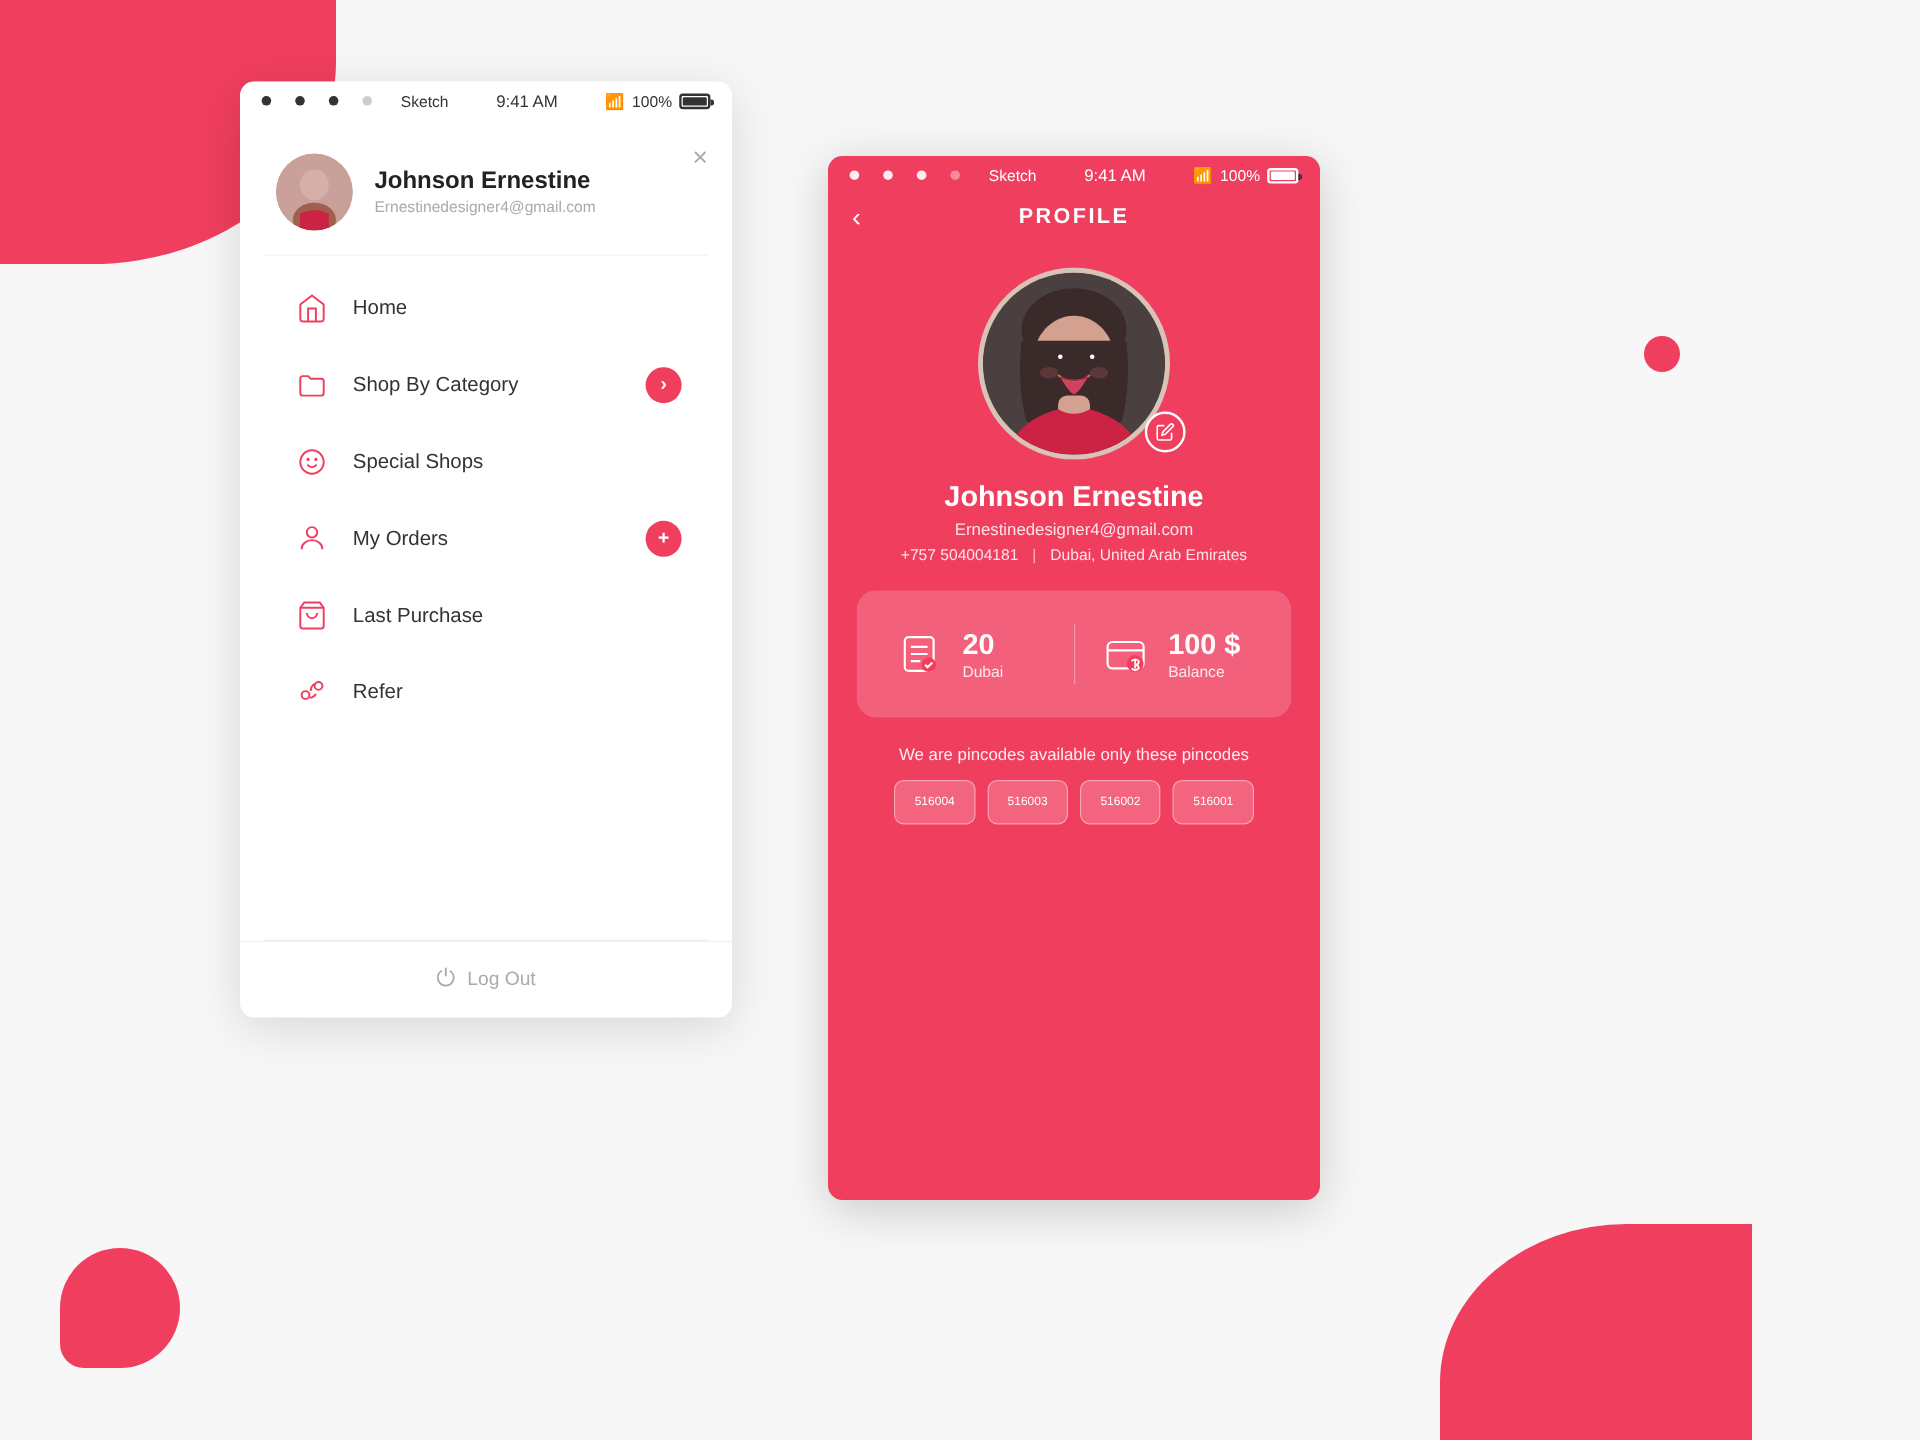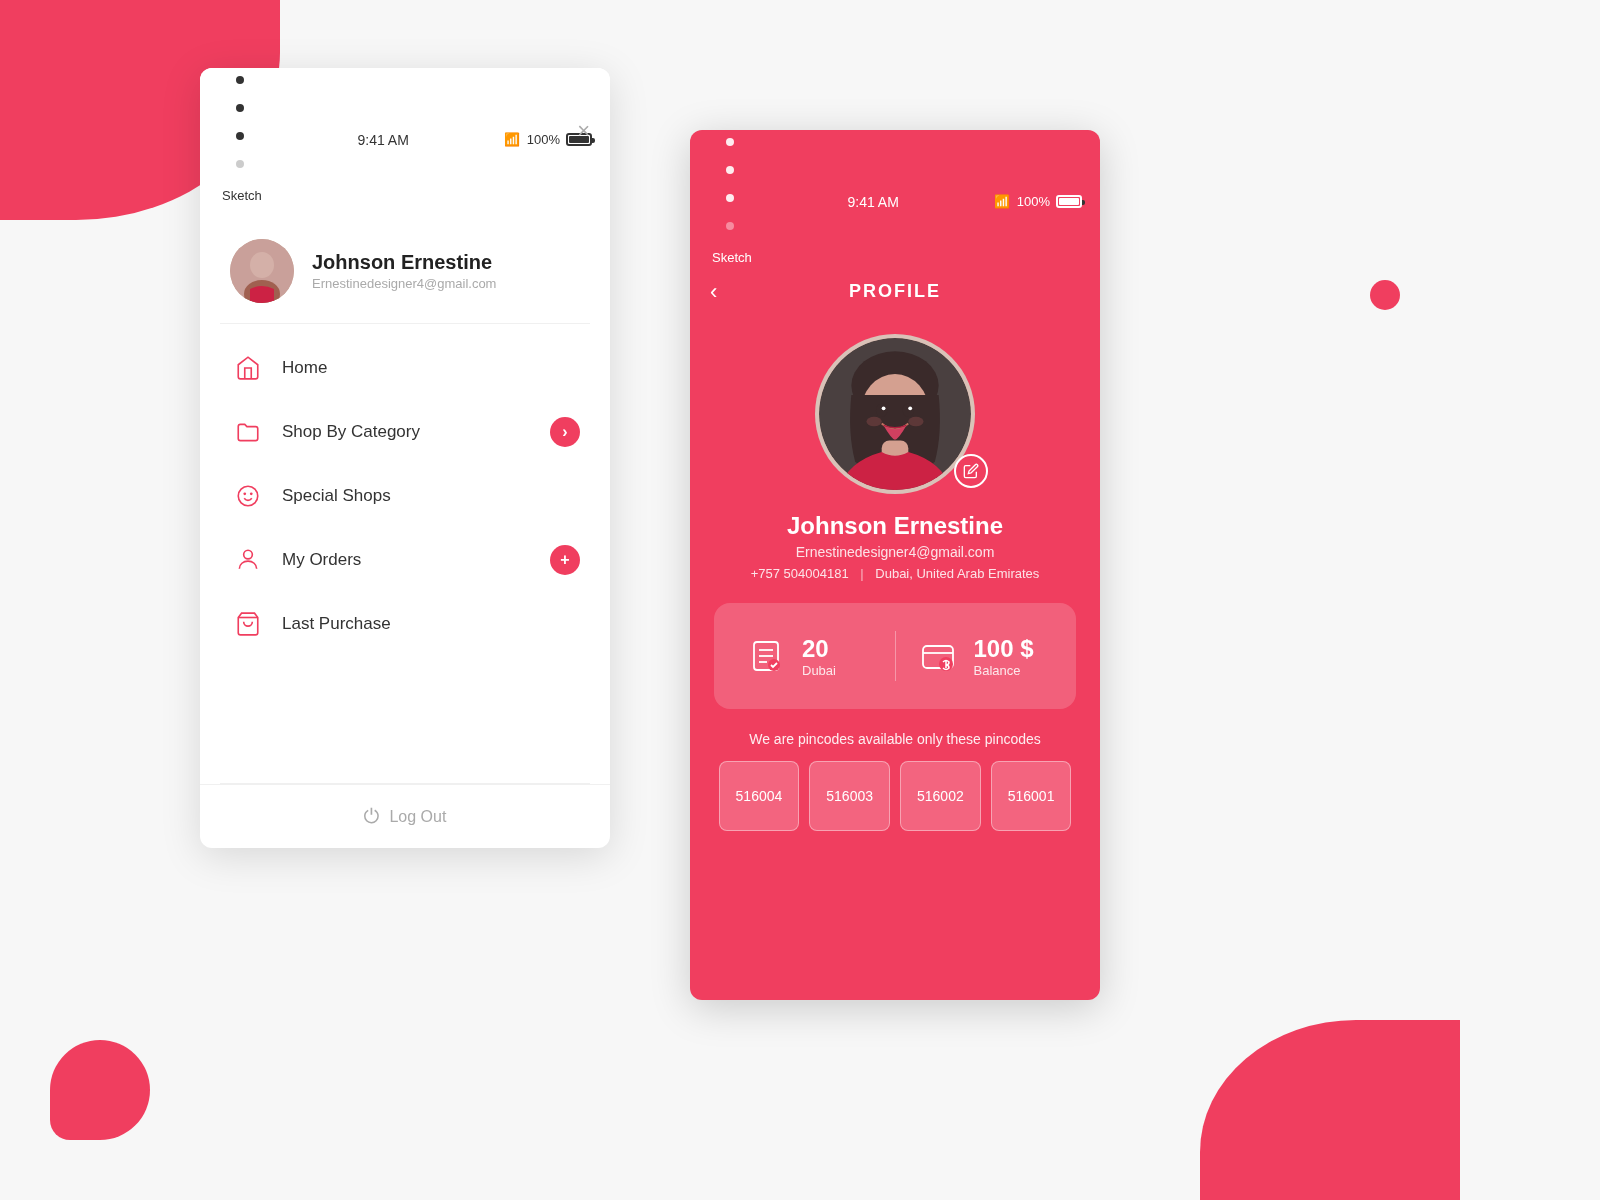--- a/index.html
+++ b/index.html
@@ -64,21 +64,21 @@
     }
     .phone-left-status-bar {
       display: flex;
       justify-content: space-between;
       align-items: center;
       padding: 8px 18px 6px 18px;
       font-size: 13px;
       color: #333;
       background: #fff;
     }
-    .status-dots { display: flex; gap: 20px; align-items: center; flex-direction: column; }
+    .status-dots { display: flex; gap: 20px; align-items: center; }
     .status-dot { width: 8px; height: 8px; border-radius: 50%; background: #333; }
     .status-time { font-size: 14px; font-weight: 500; text-align: right; }
     .status-right { display: flex; align-items: center; gap: 6px; font-size: 13px; }
     .wifi-icon { font-size: 13px; }
     .battery-icon {
       width: 26px; height: 13px; border: 2px solid #333; border-radius: 3px; position: relative;
     }
     .battery-icon::after {
       content: ''; position: absolute; right: -5px; top: 3px; width: 3px; height: 5px;
       background: #333; border-radius: 0 2px 2px 0;
@@ -112,21 +112,21 @@
       overflow: hidden;
       flex-shrink: 0;
     }
     .user-avatar-small svg { width: 100%; height: 100%; }
     .user-info-left {}
     .user-name-left { font-size: 20px; font-weight: 600; color: #222; }
     .user-email-left { font-size: 13px; color: #aaa; margin-top: 2px; }
 
     .menu-divider { height: 1px; background: #f0f0f0; margin: 0 20px; }
 
-    .menu-list { padding: 12px 0; }
+    .menu-list { padding: 12px 12px; }
     .menu-item {
       display: flex;
       align-items: center;
       padding: 14px 30px;
       position: relative;
       cursor: pointer;
     }
     .menu-icon {
       width: 36px;
       height: 36px;
@@ -303,22 +303,22 @@
     .pincodes-list {
       display: flex;
       gap: 10px;
       flex-wrap: wrap;
       justify-content: center;
     }
     .pincode-badge {
       background: rgba(255,255,255,0.2);
       border: 1px solid rgba(255,255,255,0.4);
       border-radius: 8px;
-      padding: 26px 16px;
-      font-size: 14px;
+      padding: 12px 16px;
+      font-size: 10px;
       color: #fff;
       font-weight: 500;
     }
   </style>
 </head>
 <body>
 
 <div class="blob-top-left"></div>
 <div class="blob-bottom-left"></div>
 <div class="blob-right-mid"></div>
@@ -414,20 +414,31 @@
         <svg viewBox="0 0 24 24">
             <path d="M6 2L3 6v14a2 2 0 002 2h14a2 2 0 002-2V6l-3-4z"></path>
             <line x1="3" y1="6" x2="21" y2="6"></line>
             <path d="M16 10a4 4 0 01-8 0"></path>
           </svg>
       </div>
       <span class="menu-label">Last Purchase</span>
     </div>
 
 
+    <div class="menu-item">
+      <div class="menu-icon">
+        <svg viewBox="0 0 24 24">
+            <circle cx="17" cy="7" r="3"></circle>
+            <circle cx="7" cy="14" r="3"></circle>
+            <path d="M14 5.5c-1.8 1-3 3-3 5.5"></path>
+            <path d="M10 16c2 0 4-1 5-3"></path>
+          </svg>
+      </div>
+      <span class="menu-label">Refer</span>
+    </div>
 
   </div>
 
   <div class="menu-divider" style="position:absolute;bottom:64px;left:0;right:0;"></div>
 
   <div class="logout-section">
     <span class="logout-icon">⏻</span>
     <span class="logout-label">Log Out</span>
   </div>
 

